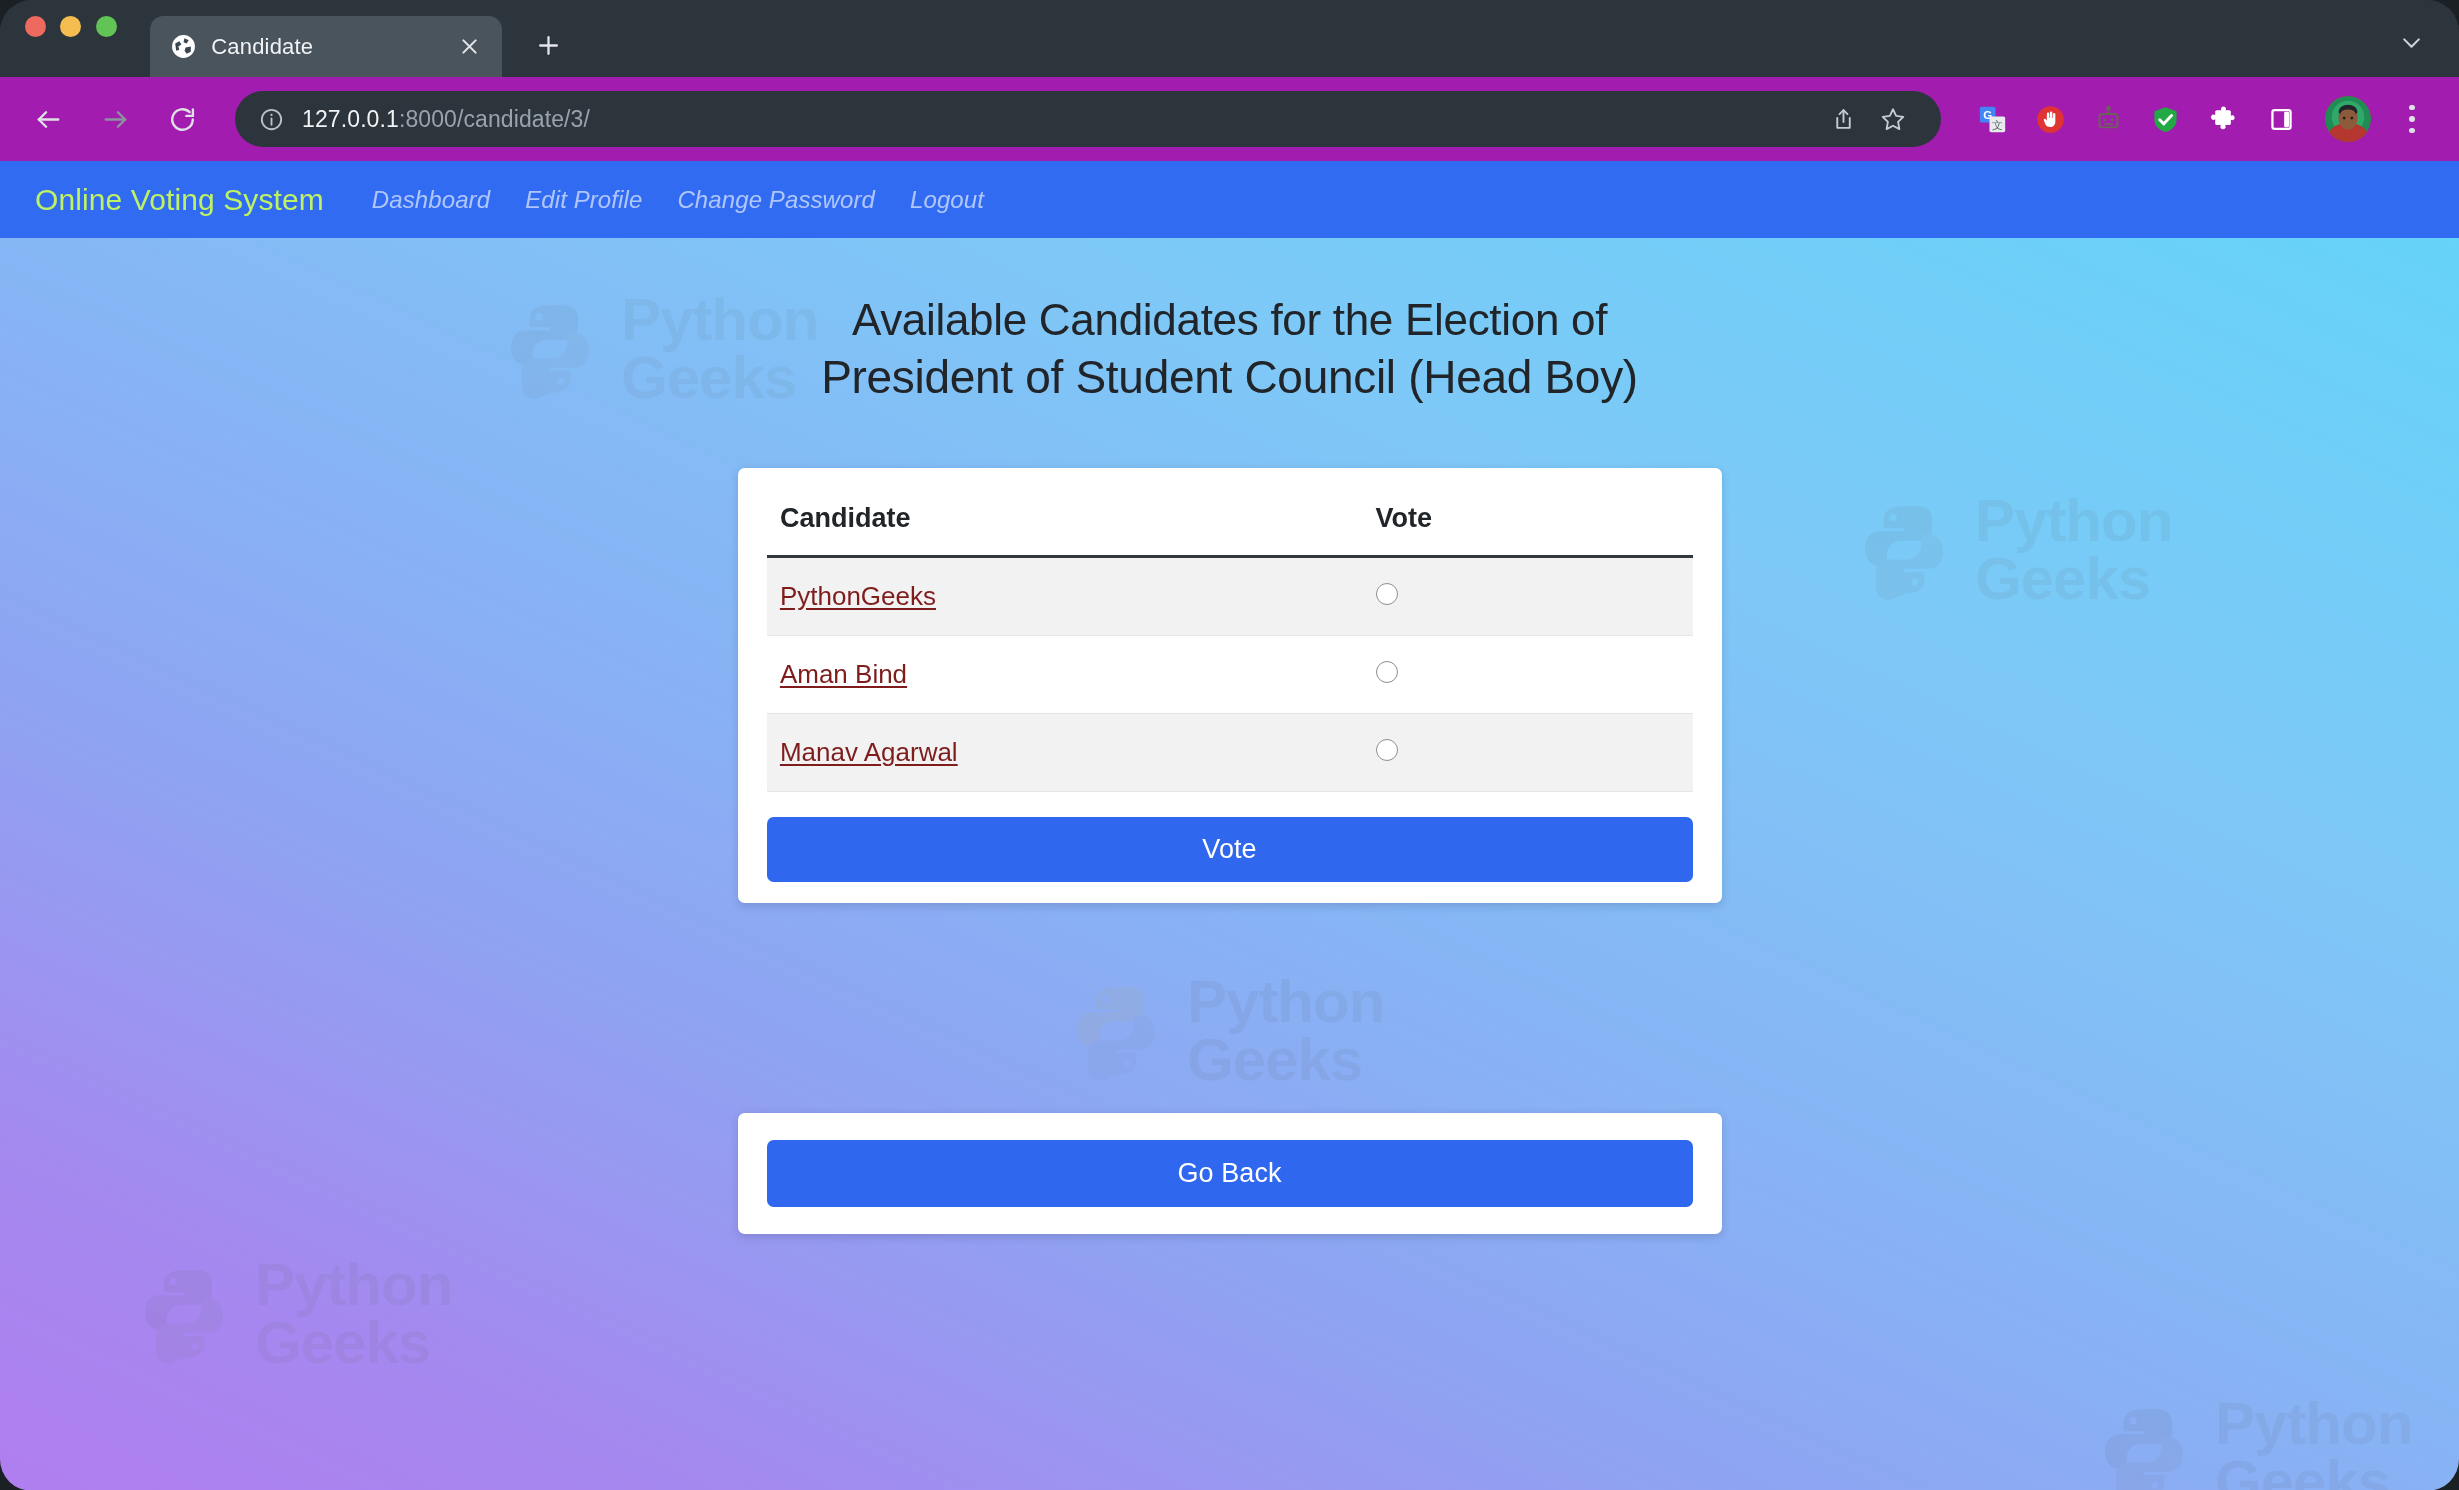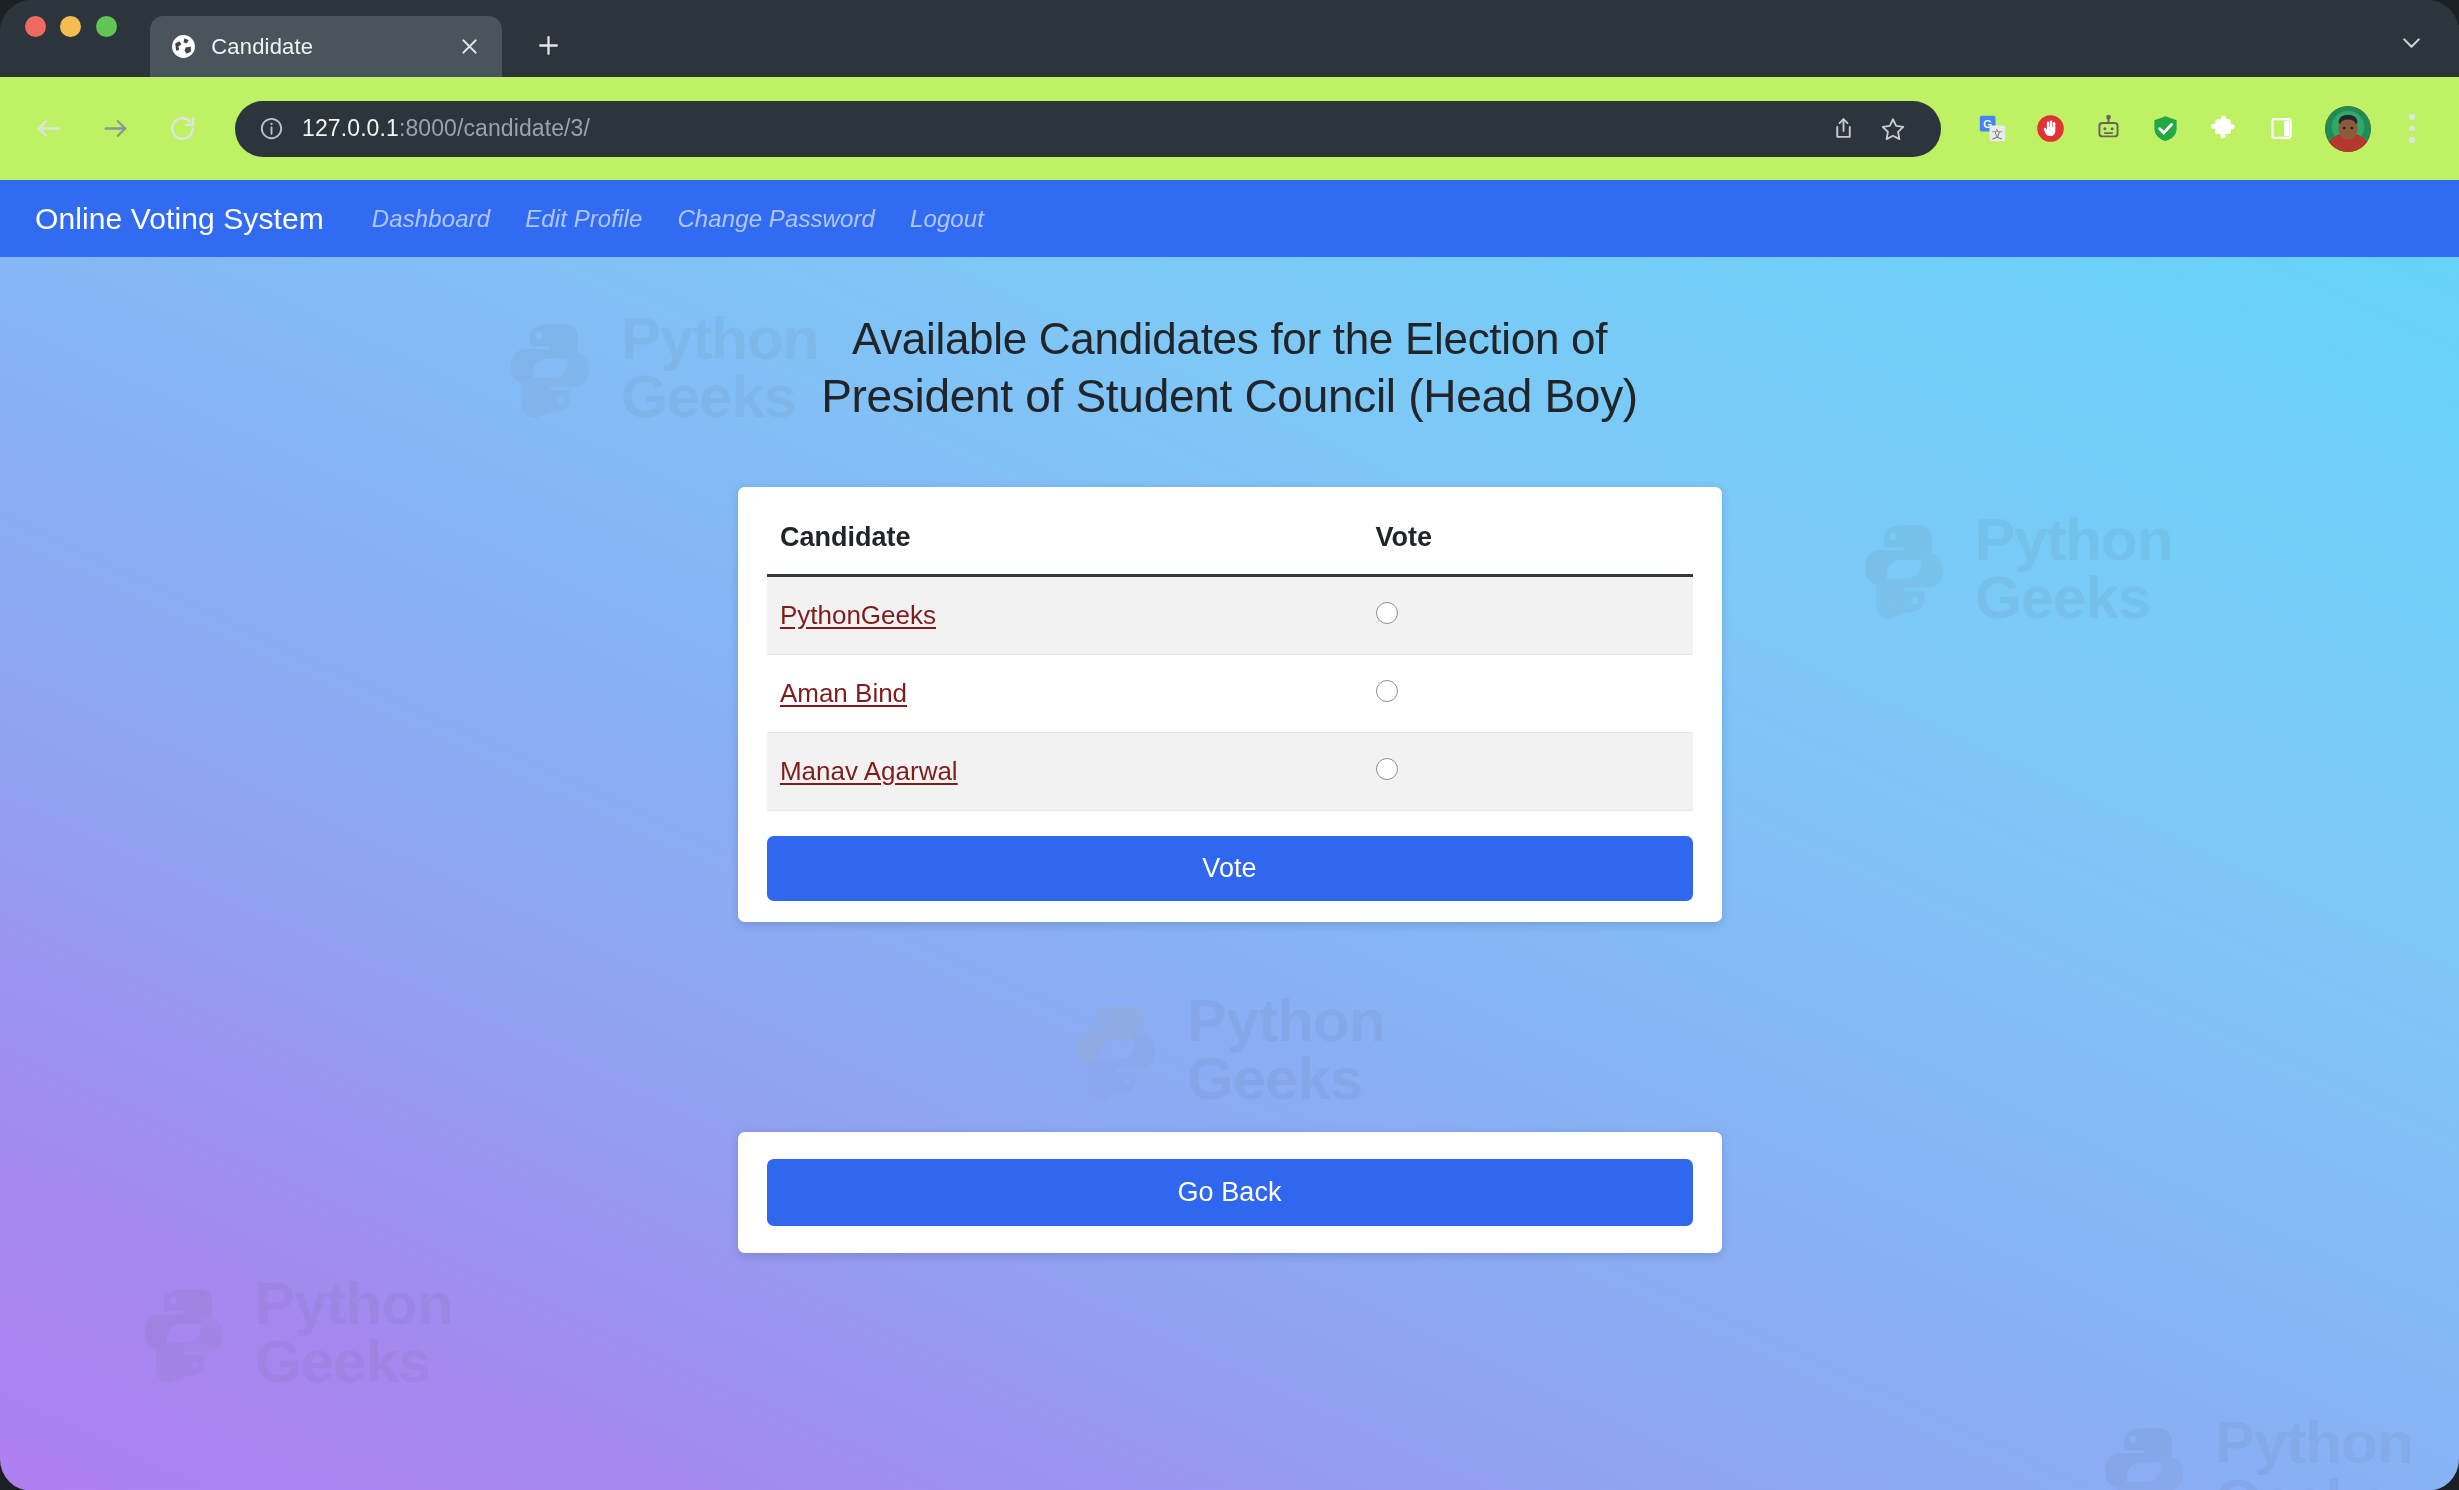--- a/index.html
+++ b/index.html
@@ -93,22 +93,22 @@
   .tabstrip-caret {
     margin-bottom: 15.4px;
     margin-right: 29px;
     width: 38px; height: 38px;
     display: flex; align-items: center; justify-content: center;
     color: #cfd3d7;
   }
 
   
   .toolbar {
-    height: 103px;
-    background: #bef264;
+    height: 84px;
+    background: #a21caf;
     display: flex;
     align-items: center;
     padding: 0 23px 0 21px;
     gap: 0;
   }
   .nav-btn {
     width: 54px; height: 54px;
     display: flex; align-items: center; justify-content: center;
     color: #dfe2e5;
     border-radius: 50%;
@@ -238,21 +238,21 @@
   .site-nav {
     position: relative;
     z-index: 3;
     height: 77px;
     background: #306bf2;
     display: flex;
     align-items: center;
     padding: 0 35px;
   }
   .brand {
-    color: #ffffff;
+    color: #bef264;
     font-size: 30px;
     letter-spacing: 0.1px;
     margin-right: 48px;
     white-space: nowrap;
   }
   .nav-links { display: flex; align-items: center; gap: 35px; }
   .nav-link {
     color: rgba(255,255,255,.62);
     font-size: 24px;
     white-space: nowrap;

